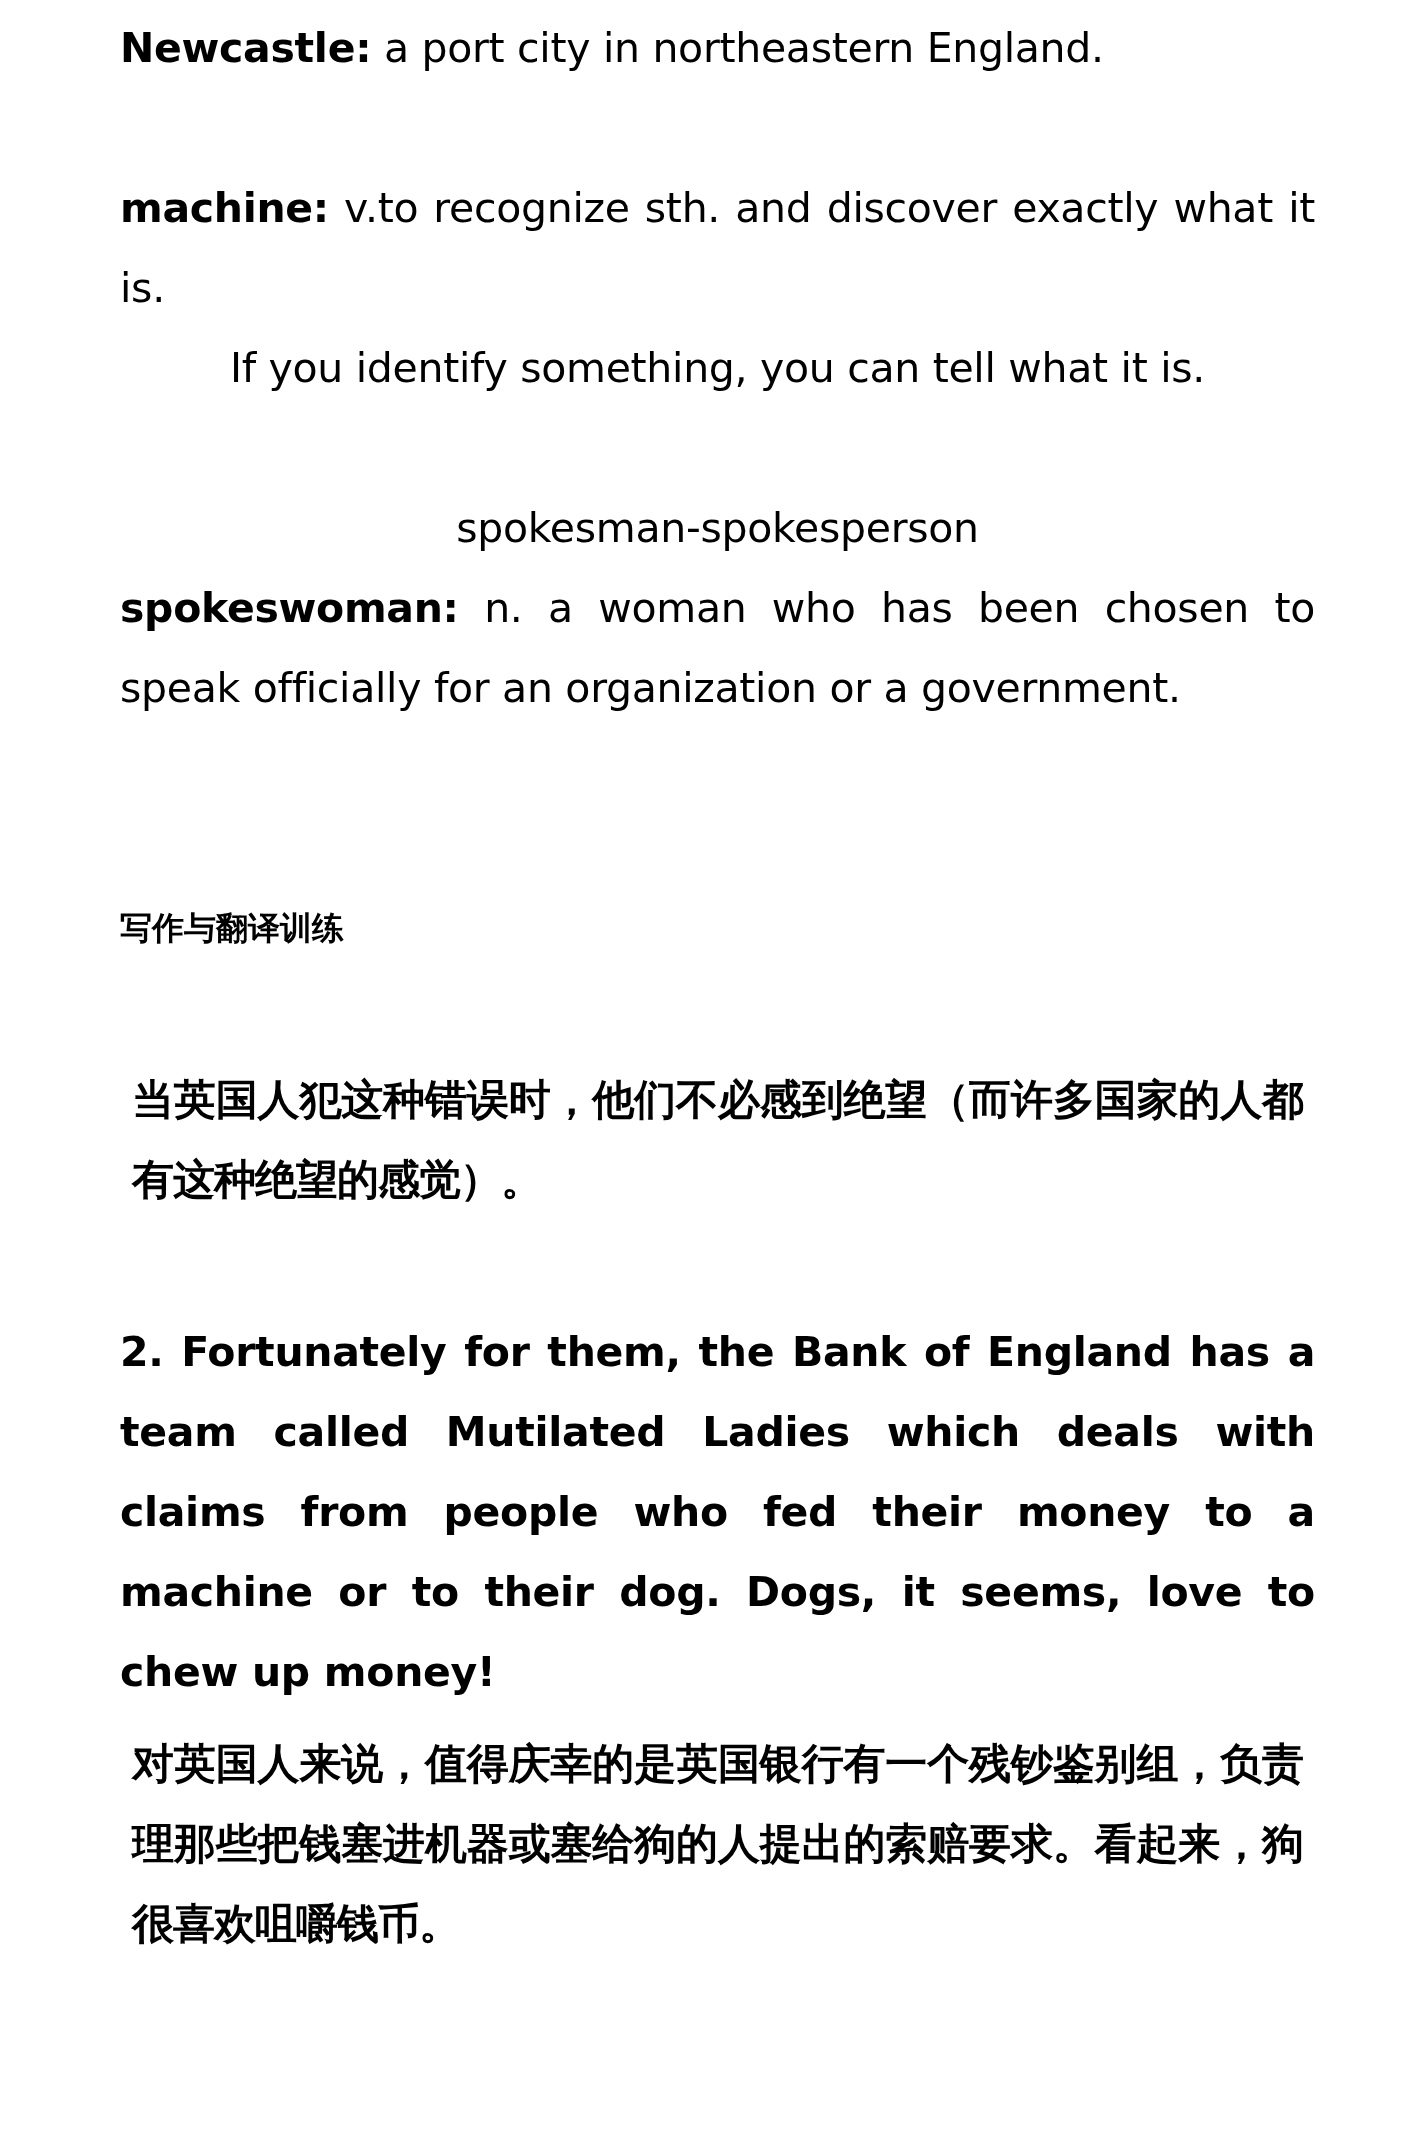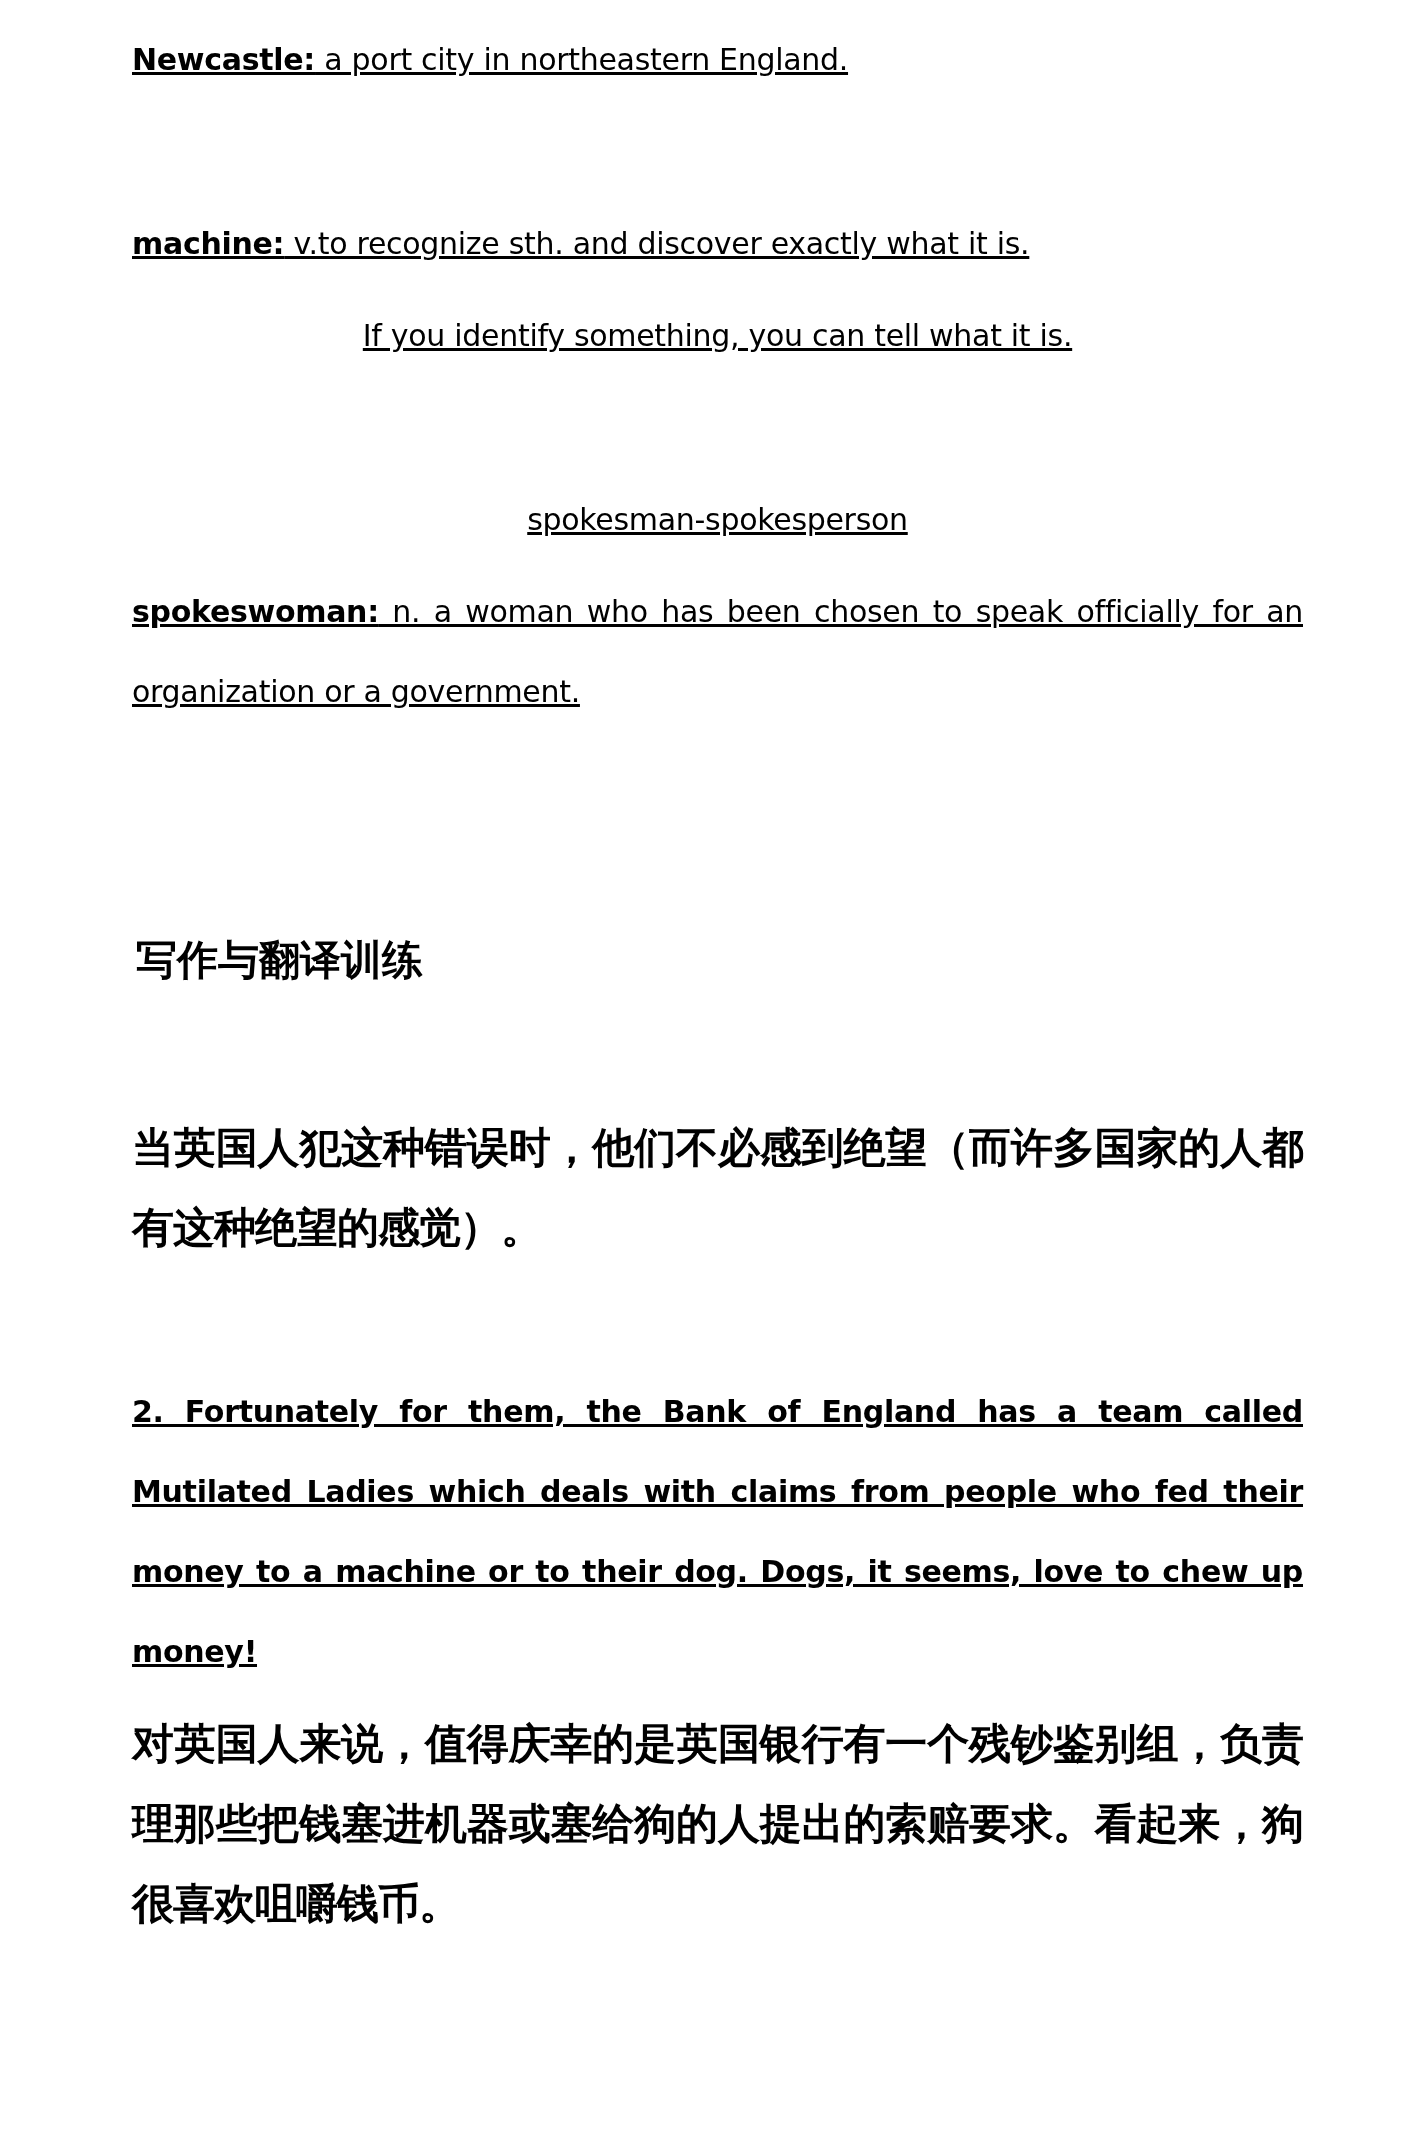--- a/index.html
+++ b/index.html
@@ -15,35 +15,34 @@
     color: #000000;
     font-family: "DejaVu Sans", "Liberation Sans", sans-serif;
   }
   .doc {
     position: absolute;
     left: 120px;
     top: 8px;
     width: 1195px;
   }
   .para {
-    margin: 12px;
-    font-size: 30px;
+    margin: 0;
+    font-size: 41px;
     line-height: 80px;
     text-align: justify;
     letter-spacing: -0.3px;
-    text-decoration: underline;
   }
   .para.nojust { text-align: center; }
   .term { font-weight: bold; }
   .bold { font-weight: bold; }
   .gap1 { height: 80px; }
   .gap2 { height: 160px; }
   .heading {
-    margin: 16px;
-    font-size: 41px;
+    margin: 0;
+    font-size: 32px;
     line-height: 80px;
     font-weight: bold;
   }
   .zh {
     font-weight: bold;
     font-size: 42px;
     line-height: 80px;
     text-align: justify;
     margin: 12px;
     letter-spacing: -1px;

